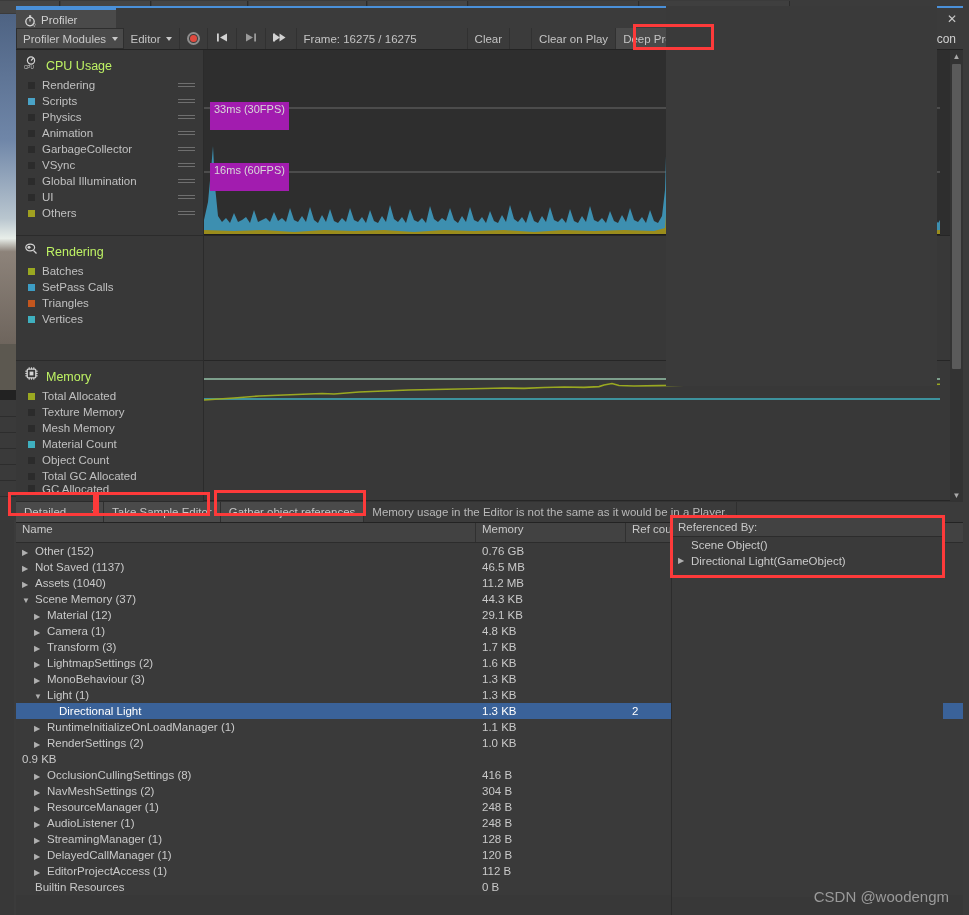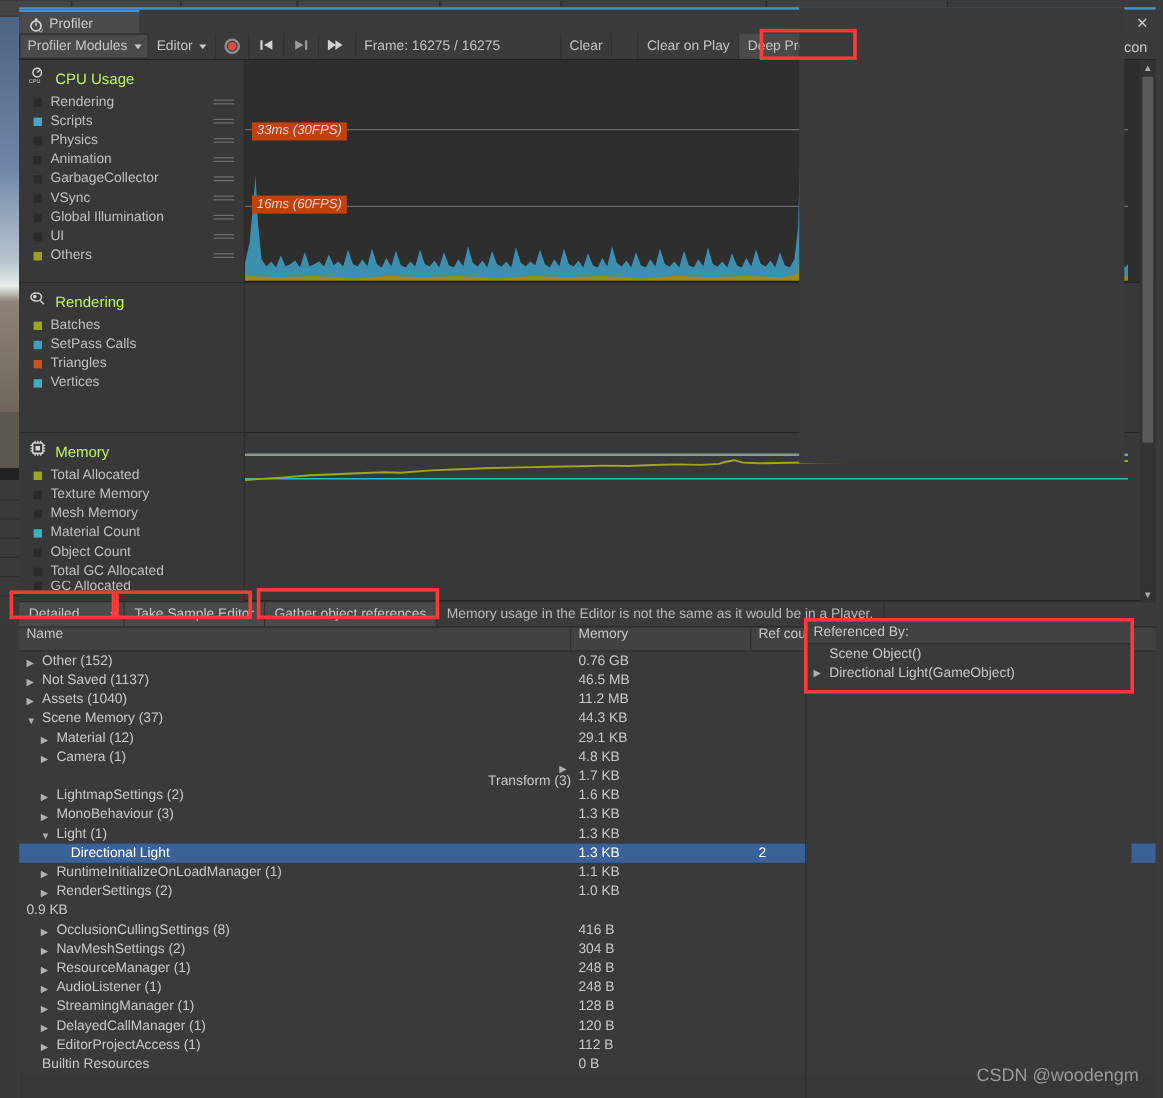--- a/index.html
+++ b/index.html
@@ -74,22 +74,22 @@
   .sw { width:7px; height:7px; margin-right:7px; flex:0 0 auto; }
   .mod-grip { margin-left:auto; margin-right:8px; width:17px; display:flex; flex-direction:column; gap:2px; }
   .mod-grip i { display:block; height:1px; background:#6f6f6f; }
 
   
   .charts { flex:1; position:relative; background:#333; }
   .chart { position:relative; background:#2e2e2e; border-bottom:1px solid #262626; overflow:hidden; }
   .chart svg { display:block; }
   .gridline { stroke:#6a6a6a; stroke-width:1; }
   .flabel {
-    position:absolute; background:#c2410c; color:#d8d8d8; font-size:11px;
-    padding:1px 4px 2px 4px; white-space:nowrap;font-style:italic;
+    position:absolute; background:#a21caf; color:#d8d8d8; font-size:11px;
+    padding:1px 4px 15px 4px; white-space:nowrap;
   }
   .vscroll { position:absolute; right:0; top:0; width:13px; height:452px; background:#333; }
   .vscroll .thumb { position:absolute; left:2px; top:14px; width:9px; height:305px; background:#5a5a5a; border-radius:1px; }
   .vscroll .arr { position:absolute; left:0; width:13px; height:13px; color:#aaa; font-size:8px;
                   display:flex; align-items:center; justify-content:center; background:#333; }
 
   
   .memtb {
     position:relative; height:21px; background:#3b3b3b; display:flex; align-items:stretch;
     font-size:11.5px; color:#c6c6c6; border-bottom:1px solid #232323;
@@ -551,21 +551,21 @@
           </div>
           <div class="trow">
             <div class="tc-name" style="padding-left: 18px;">
               <span class="tri closed"></span>
               <span style="padding-left: 3px;">Camera (1)</span>
             </div>
             <div class="tc-mem">4.8 KB</div>
             <div class="tc-ref"></div>
           </div>
           <div class="trow">
-            <div class="tc-name" style="padding-left: 18px; flex-direction: column;">
+            <div class="tc-name" style="padding-left: 18px;">
               <span class="tri closed"></span>
               <span style="padding-left: 3px;">Transform (3)</span>
             </div>
             <div class="tc-mem">1.7 KB</div>
             <div class="tc-ref"></div>
           </div>
           <div class="trow">
             <div class="tc-name" style="padding-left: 18px;">
               <span class="tri closed"></span>
               <span style="padding-left: 3px;">LightmapSettings (2)</span>

